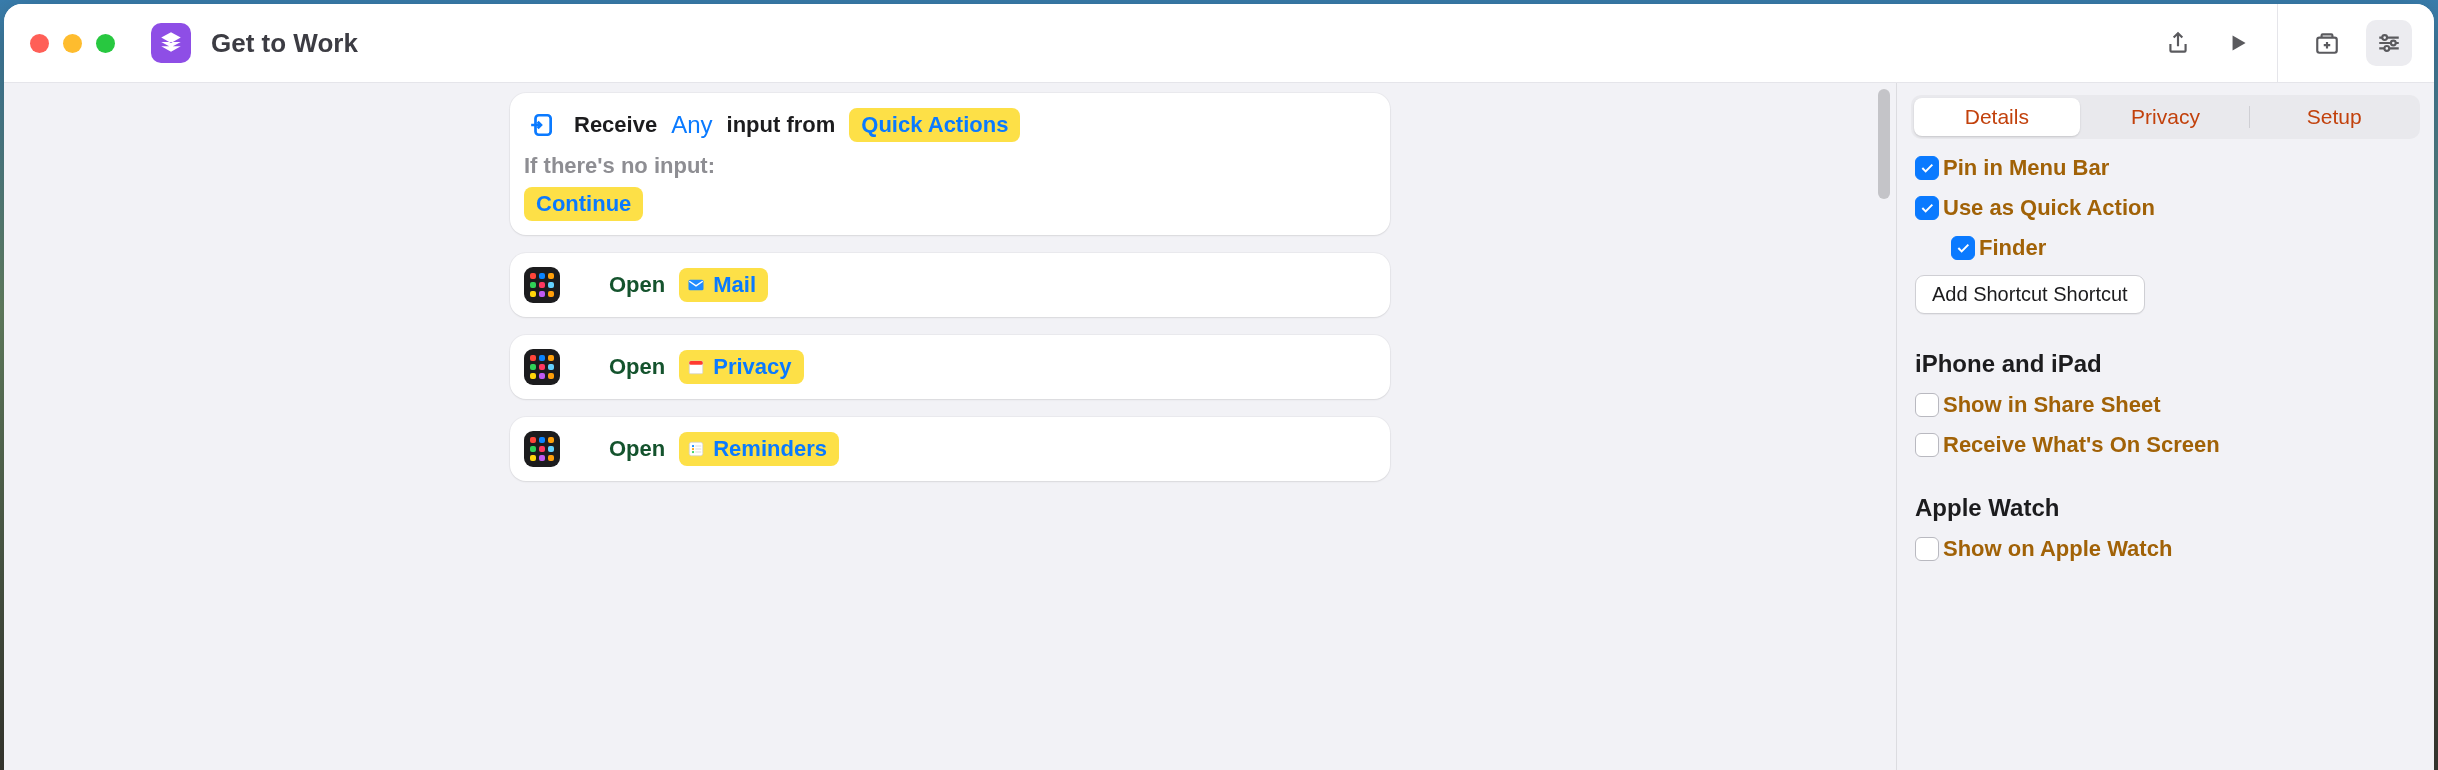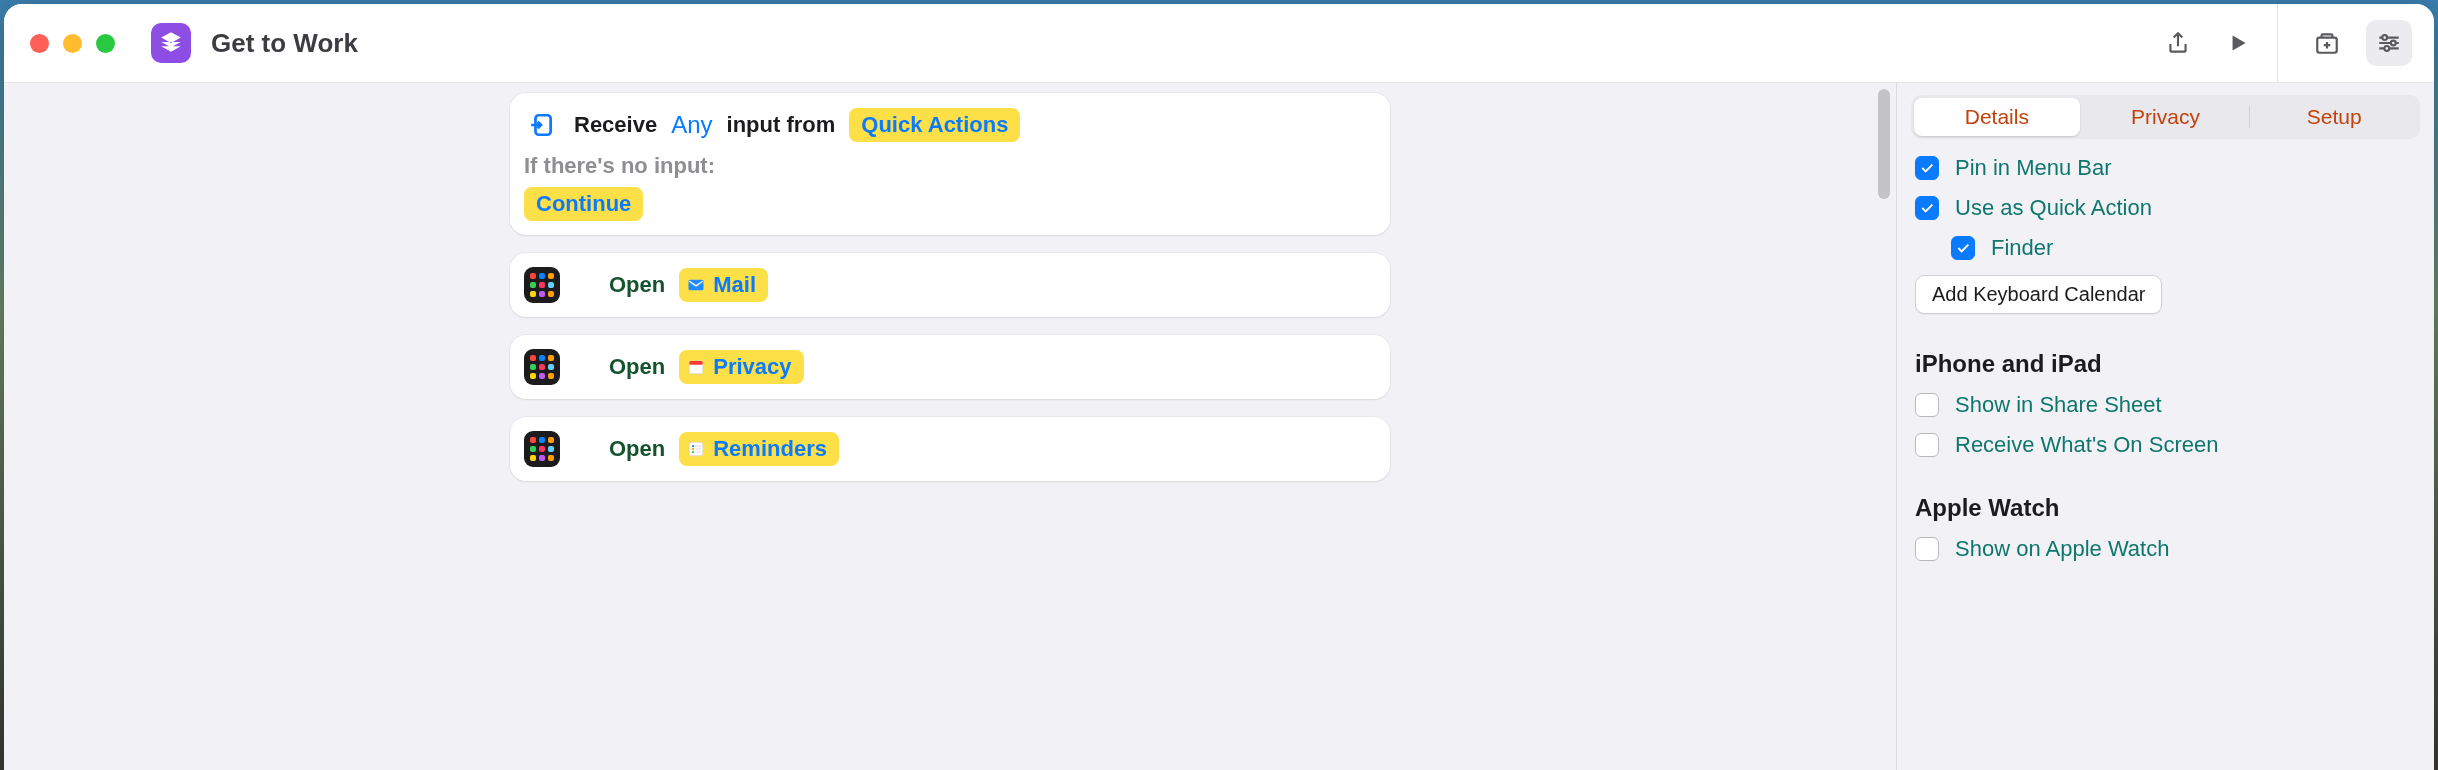--- a/index.html
+++ b/index.html
@@ -132,21 +132,21 @@
     flex:1;display:flex;align-items:center;justify-content:center;
     font-size:21px;color:#c2410c;border-radius:8px;font-weight:500;
     position:relative;
   }
   .segment.active{background:#fff;box-shadow:0 1px 2px rgba(0,0,0,.15);}
   .segment:not(:last-child)::after{
     content:"";position:absolute;right:-2px;top:8px;bottom:8px;width:1px;background:#cfcfd4;
   }
   .segment.active::after,.segment.active + .segment::before{display:none;}
   .opts{padding:0 18px 0 18px;display:flex;flex-direction:column;gap:14px;}
-  .check-row{display:flex;align-items:center;gap:16px;font-size:22px;color:#0f766e;}
+  .check-row{display:flex;align-items:center;gap:4px;font-size:22px;color:#a16207;font-weight:bold;}
   .check-row.indent{margin-left:36px;}
   .cbox{
     width:24px;height:24px;border-radius:6px;border:1px solid #b9b9c0;background:#fff;
     display:flex;align-items:center;justify-content:center;flex:0 0 24px;
   }
   .cbox.checked{background:#0a7aff;border-color:#0a7aff;}
   .cbox.checked svg{width:16px;height:16px;stroke:#fff;stroke-width:3;fill:none;}
   .side-btn{
     align-self:flex-start;
     background:#fff;border:1px solid #cfcfd4;border-radius:9px;
@@ -329,21 +329,21 @@
           <span>Use as Quick Action</span>
         </div>
         <div class="check-row indent">
           <div class="cbox checked">
               <svg viewBox="0 0 24 24">
                 <path d="M5 12l5 5L20 7"></path>
               </svg>
             </div>
           <span>Finder</span>
         </div>
-        <button class="side-btn">Add Keyboard Calendar</button>
+        <button class="side-btn">Add Shortcut Shortcut</button>
 
         <div class="section-title">iPhone and iPad</div>
         <div class="check-row">
           <div class="cbox"></div>
           <span>Show in Share Sheet</span>
         </div>
         <div class="check-row">
           <div class="cbox"></div>
           <span>Receive What's On Screen</span>
         </div>

